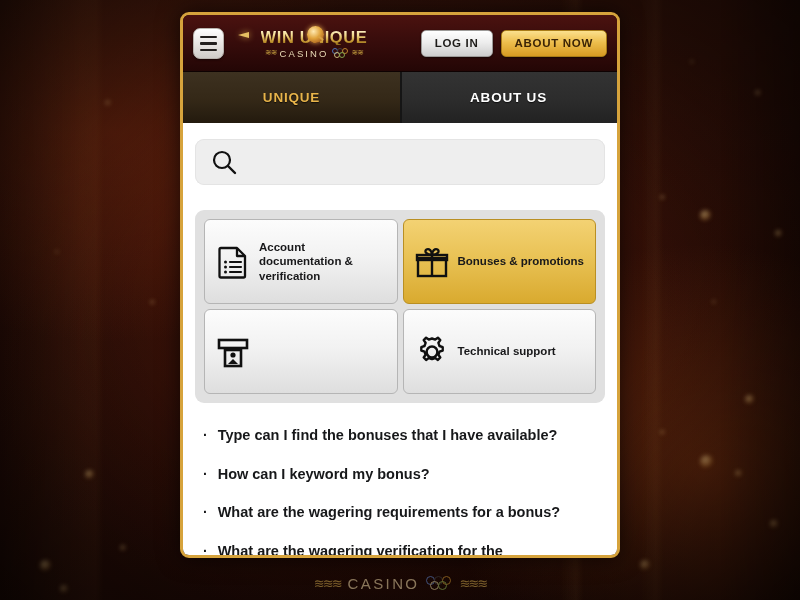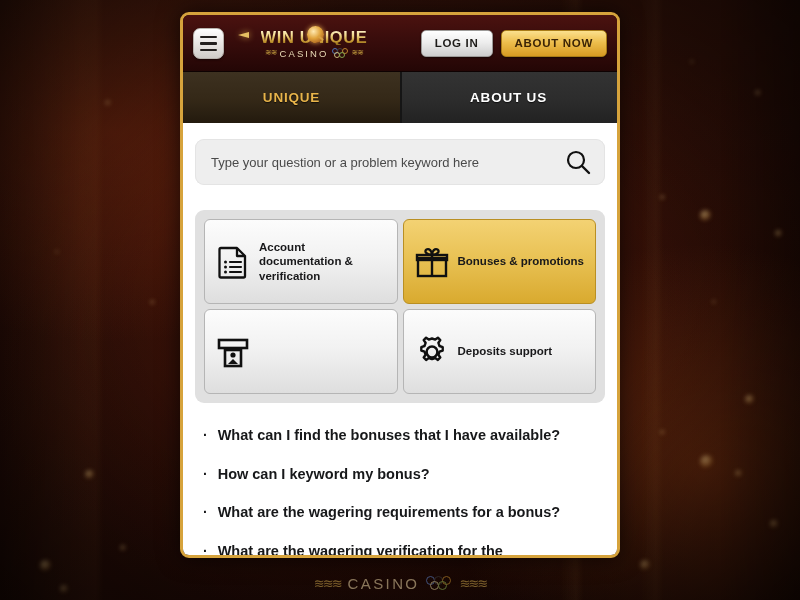--- a/index.html
+++ b/index.html
@@ -249,21 +249,20 @@
 
   <div id="tabs">
     <div class="tab active">UNIQUE</div>
     <div class="tab inactive">ABOUT US</div>
   </div>
 
   <div id="page">
 
     <div id="search-wrap">
       <div id="search-box">
-        <input id="search-input" type="text" placeholder="Type your question or a problem keyword here" style="">
         <svg id="search-icon" viewBox="0 0 26 26">
           <circle cx="11" cy="11" r="8" fill="none" stroke="#111" stroke-width="2.2"></circle>
           <line x1="17" y1="17" x2="24" y2="24" stroke="#111" stroke-width="2.4" stroke-linecap="round"></line>
         </svg>
       </div>
     </div>
 
     <div id="cards-panel">
 
       <div class="card plain">
@@ -298,28 +297,28 @@
           <circle cx="17" cy="20" r="2.6" fill="#101010"></circle>
           <path d="M12 29 L17 24 L22 29 Z" fill="#101010"></path>
         </svg>
       </div>
 
       <div class="card plain">
         <svg class="card-icon" viewBox="0 0 34 34">
           <path d="M17 3.5 l3.2 1.1 2.7-1.9 2.4 2.4 -1.9 2.7 1.1 3.2 3.2 1.1 v3.4 l-3.2 1.1 -1.1 3.2 1.9 2.7 -2.4 2.4 -2.7-1.9 -3.2 1.1 h-0 l-3.2-1.1 -2.7 1.9 -2.4-2.4 1.9-2.7 -1.1-3.2 -3.2-1.1 v-3.4 l3.2-1.1 1.1-3.2 -1.9-2.7 2.4-2.4 2.7 1.9 z" fill="none" stroke="#101010" stroke-width="2.4" stroke-linejoin="round"></path>
           <circle cx="17" cy="17" r="5.4" fill="none" stroke="#101010" stroke-width="2.5"></circle>
         </svg>
-        <span class="card-label">Deposits support</span>
+        <span class="card-label">Technical support</span>
       </div>
     </div>
 
     <div id="faq">
       <div class="faq-item">
         <span class="faq-bullet">·</span>
-        <span>What can I find the bonuses that I have available?</span>
+        <span>Type can I find the bonuses that I have available?</span>
       </div>
       <div class="faq-item">
         <span class="faq-bullet">·</span>
         <span>How can I keyword my bonus?</span>
       </div>
       <div class="faq-item">
         <span class="faq-bullet">·</span>
         <span>What are the wagering requirements for a bonus?</span>
       </div>
       <div class="faq-item">

